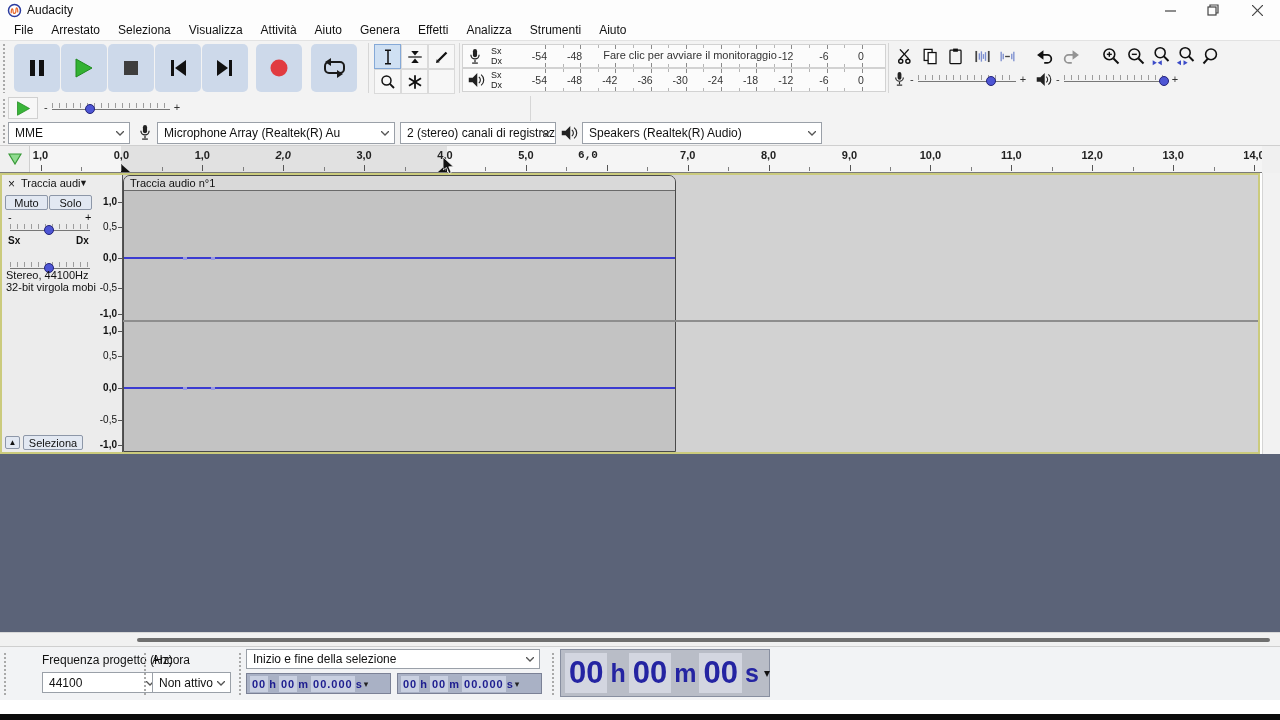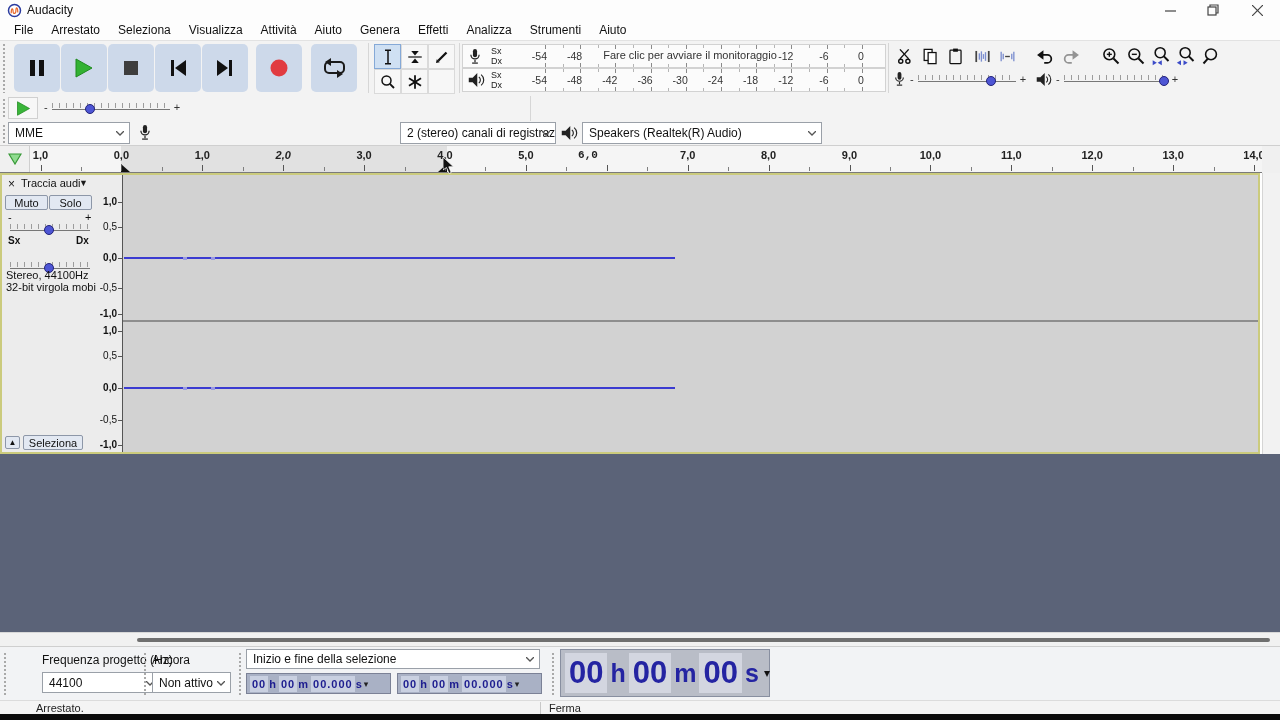--- a/index.html
+++ b/index.html
@@ -477,20 +477,26 @@
         <svg class="chev" width="8" height="5" viewBox="0 0 8 5">
           <path d="M0 0 L4 4 L8 0" fill="none" stroke="#555" stroke-width="1.3"></path>
         </svg>
       </div>
     <svg class="abs" style="left:138px;top:82px" width="14" height="19" viewBox="0 0 17 20">
         <rect x="6" y="1" width="5" height="10" rx="2.5" fill="#222"></rect>
         <path d="M3.5 8 a5 5 0 0 0 10 0" fill="none" stroke="#222" stroke-width="1.5"></path>
         <line x1="8.5" y1="14" x2="8.5" y2="17" stroke="#222" stroke-width="1.5"></line>
         <line x1="5" y1="18" x2="12" y2="18" stroke="#222" stroke-width="1.5"></line>
       </svg>
+    <div class="combo" style="left:157px;top:81px;width:238px;height:22px">
+        <span>Microphone Array (Realtek(R) Au</span>
+        <svg class="chev" width="8" height="5" viewBox="0 0 8 5">
+          <path d="M0 0 L4 4 L8 0" fill="none" stroke="#555" stroke-width="1.3"></path>
+        </svg>
+      </div>
     <div class="combo" style="left:400px;top:81px;width:156px;height:22px">
         <span>2 (stereo) canali di registrazi</span>
         <svg class="chev" width="8" height="5" viewBox="0 0 8 5">
           <path d="M0 0 L4 4 L8 0" fill="none" stroke="#555" stroke-width="1.3"></path>
         </svg>
       </div>
     <svg class="abs" style="left:561px;top:83px" width="17" height="18" viewBox="0 0 22 20">
         <polygon points="1,7 6,7 12,1 12,19 6,13 1,13" fill="#222"></polygon>
         <path d="M14 6 a5 5 0 0 1 0 8" fill="none" stroke="#222" stroke-width="1.5"></path>
         <path d="M17 3 a9 9 0 0 1 0 14" fill="none" stroke="#222" stroke-width="1.5"></path>
@@ -615,20 +621,23 @@
         <div class="vr-tick" style="top: 181px;"></div>
         <div class="vr-label b" style="top: 207px;">0,0</div>
         <div class="vr-tick" style="top: 213px;"></div>
         <div class="vr-label" style="top: 239px;">-0,5</div>
         <div class="vr-tick" style="top: 245px;"></div>
         <div class="vr-label b" style="top: 264px;">-1,0</div>
         <div class="vr-tick" style="top: 270px;"></div>
       </div>
 
     <div class="wave">
+      <div class="clip">
+        <div class="clip-head">Traccia audio n°1</div>
+      </div>
       <div class="chdiv"></div>
       <div class="wline" style="top:82px"></div>
       <div class="wline" style="top:212px"></div>
       <div class="wdot" style="left:60px;top:82px"></div>
       <div class="wdot" style="left:88px;top:82px"></div>
       <div class="wdot" style="left:60px;top:212px"></div>
       <div class="wdot" style="left:88px;top:212px"></div>
     </div>
   </div>
   <div class="vscroll"></div>
@@ -686,20 +695,15 @@
         <span class="bt-digits">00</span>
         <span class="bt-unit">h</span>
         <span class="bt-digits">00</span>
         <span class="bt-unit">m</span>
         <span class="bt-digits">00</span>
         <span class="bt-unit">s</span>
         <span class="bt-arrow">▾</span>
       </div>
   </div>
 
-  <div class="statusbar">
-    <span class="abs" style="left:36px;top:1px">Arrestato.</span>
-    <div class="sdiv" style="left:540px"></div>
-    <span class="abs" style="left:549px;top:1px">Ferma</span>
-  </div>
   <div class="blackedge"></div>
 
 </div>
 
 </body></html>

